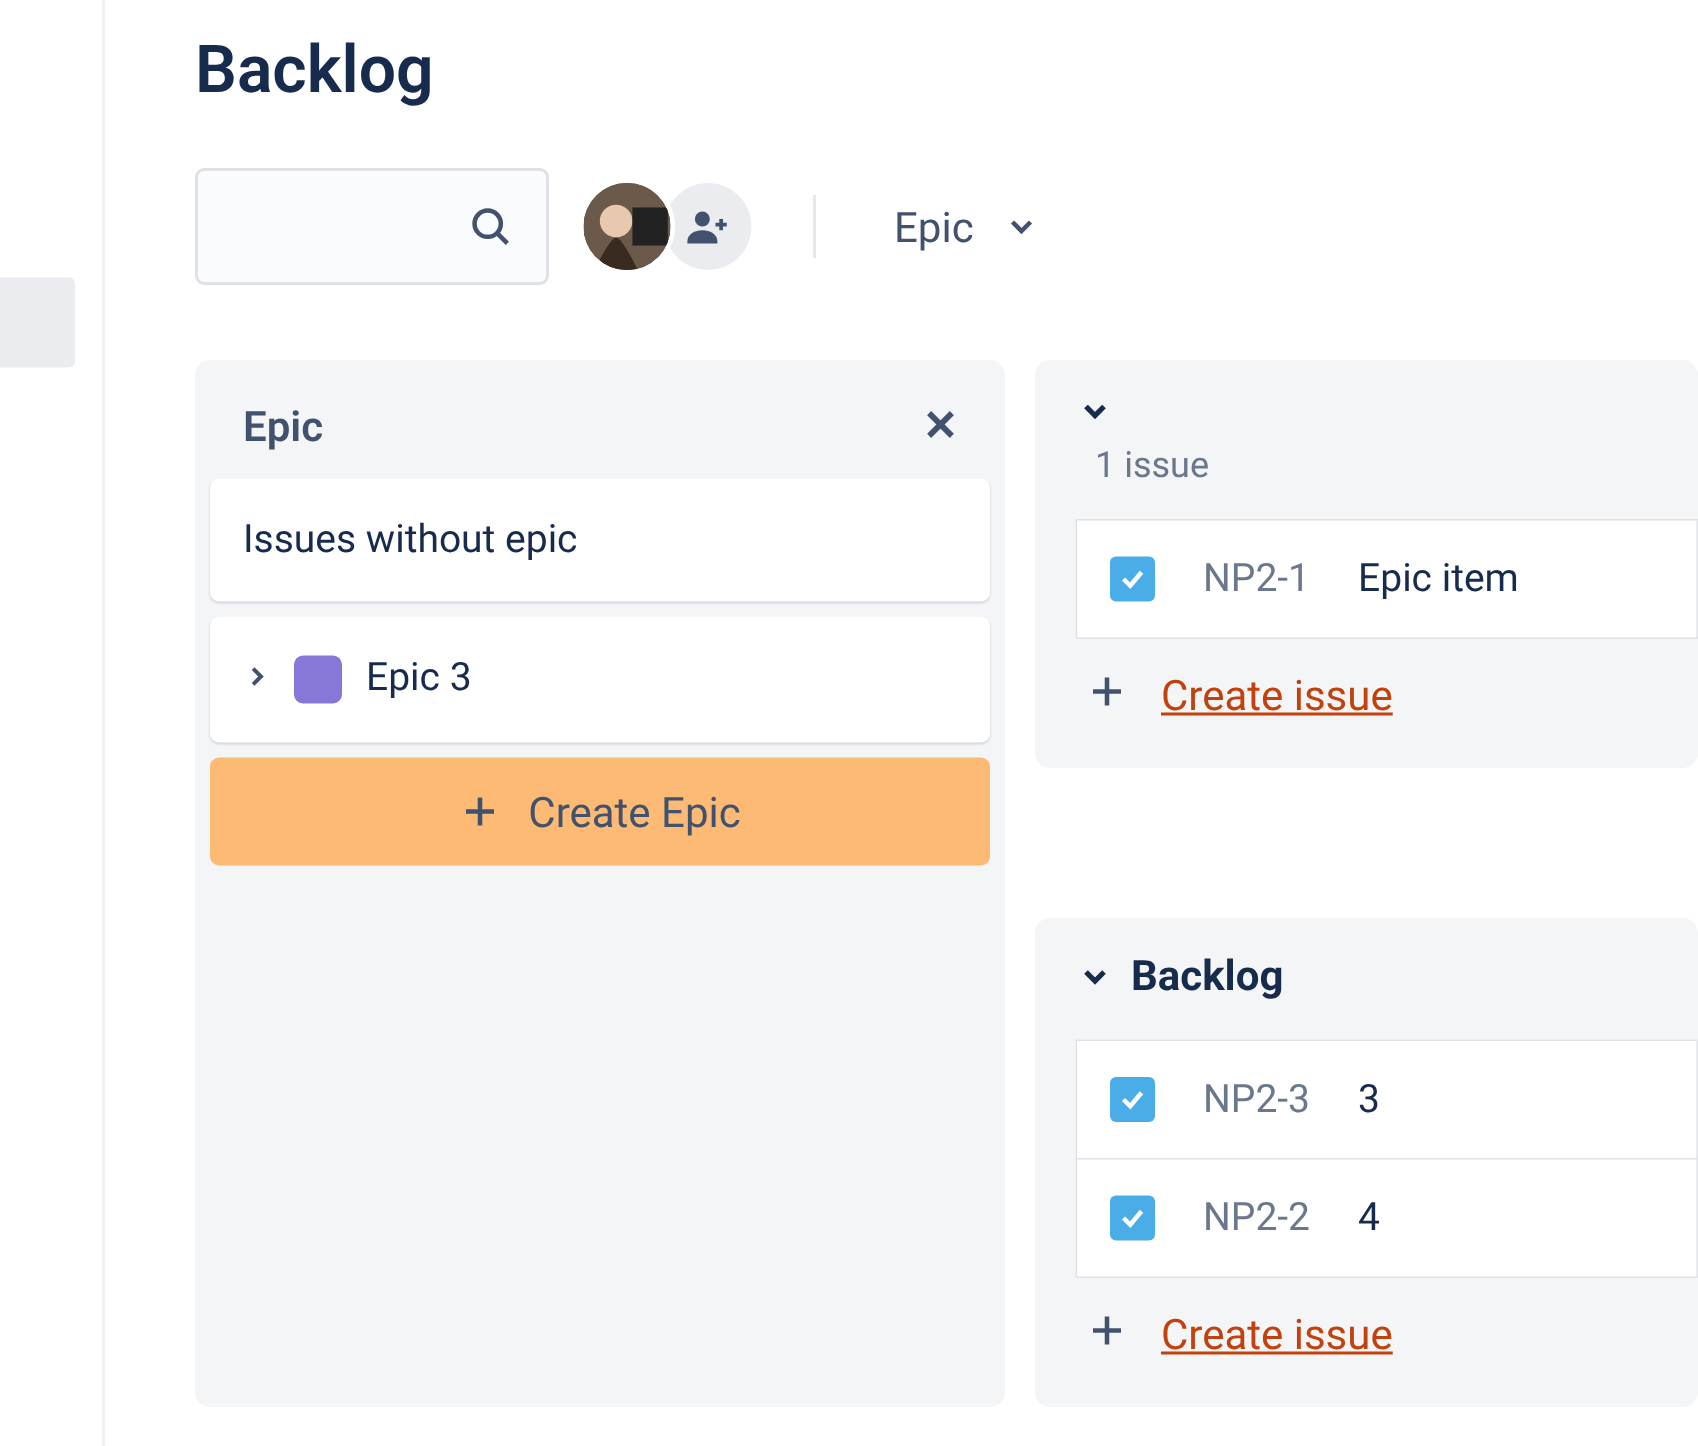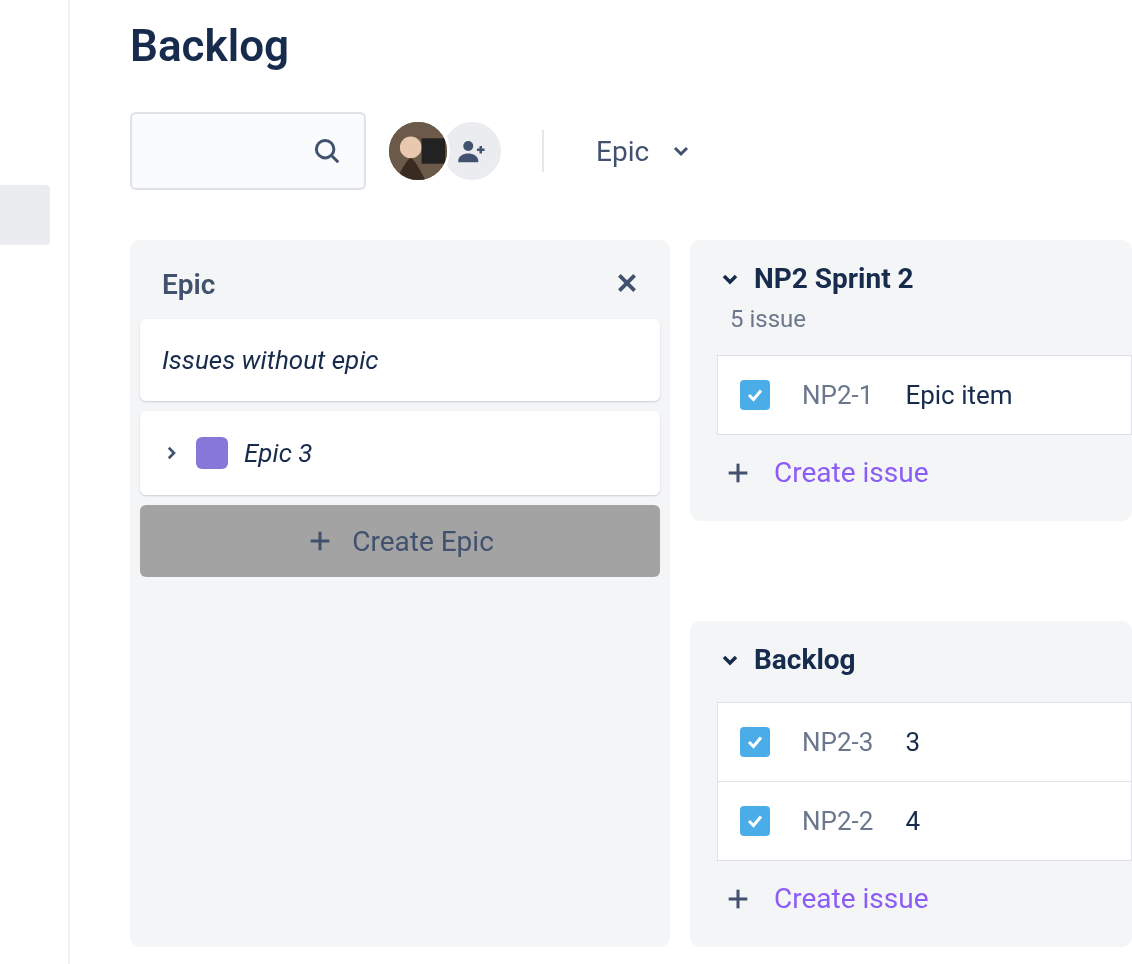--- a/index.html
+++ b/index.html
@@ -119,34 +119,33 @@
     color: #42526E;
   }
   .close-btn svg { width: 26px; height: 26px; }
   .epic-card {
     background: #fff;
     border-radius: 6px;
     box-shadow: 0 1px 2px rgba(9,30,66,0.18);
     margin: 0 0 10px 0;
     padding: 26px 22px;
     display: flex;
-    align-items: center;
+    align-items: flex-start;
     gap: 16px;
     font-size: 26px;
     color: #172B4D;
-    font-style: italic;
   }
   .epic-card .chev svg { width: 18px; height: 18px; }
   .epic-color {
     width: 32px; height: 32px;
     border-radius: 6px;
     background: #8777D9;
   }
   .create-epic {
-    background: #a3a3a3;
+    background: #fdba74;
     border-radius: 6px;
     height: 72px;
     display: flex;
     align-items: center;
     justify-content: center;
     gap: 18px;
     font-size: 28px;
     color: #42526E;
   }
   .create-epic svg { width: 28px; height: 28px; }
@@ -194,25 +193,26 @@
     display: flex;
     align-items: center;
     justify-content: center;
     flex-shrink: 0;
   }
   .task-icon svg { width: 18px; height: 18px; }
   .issue-key { color: #6B778C; }
   .issue-title { color: #172B4D; }
   .create-issue {
     display: flex;
-    align-items: center;
+    align-items: flex-start;
     gap: 22px;
     font-size: 28px;
-    color: #8b5cf6;
+    color: #c2410c;
     padding: 22px 6px;
+    text-decoration: underline;
   }
   .create-issue svg { width: 28px; height: 28px; }
 </style>
 </head>
 <body>
 
 <div class="left-nav">
   <div class="left-nav-item"></div>
 </div>
 
@@ -295,23 +295,22 @@
       </div>
     </div>
 
     <div class="right-col">
 
       <div class="sprint-block">
         <div class="section-header">
           <svg viewBox="0 0 24 24" fill="none" stroke="#172B4D" stroke-width="3.5">
               <polyline points="6 9 12 15 18 9"></polyline>
             </svg>
-          <span>NP2 Sprint 2</span>
-        </div>
-        <div class="issue-count">5 issue</div>
+        </div>
+        <div class="issue-count">1 issue</div>
         <div class="issue-list">
           <div class="issue-card">
             <span class="task-icon">
               <svg viewBox="0 0 24 24" fill="none" stroke="#fff" stroke-width="4">
                   <polyline points="4 12 10 18 20 6"></polyline>
                 </svg>
             </span>
             <span class="issue-key">NP2-1</span>
             <span class="issue-title">Epic item</span>
           </div>

